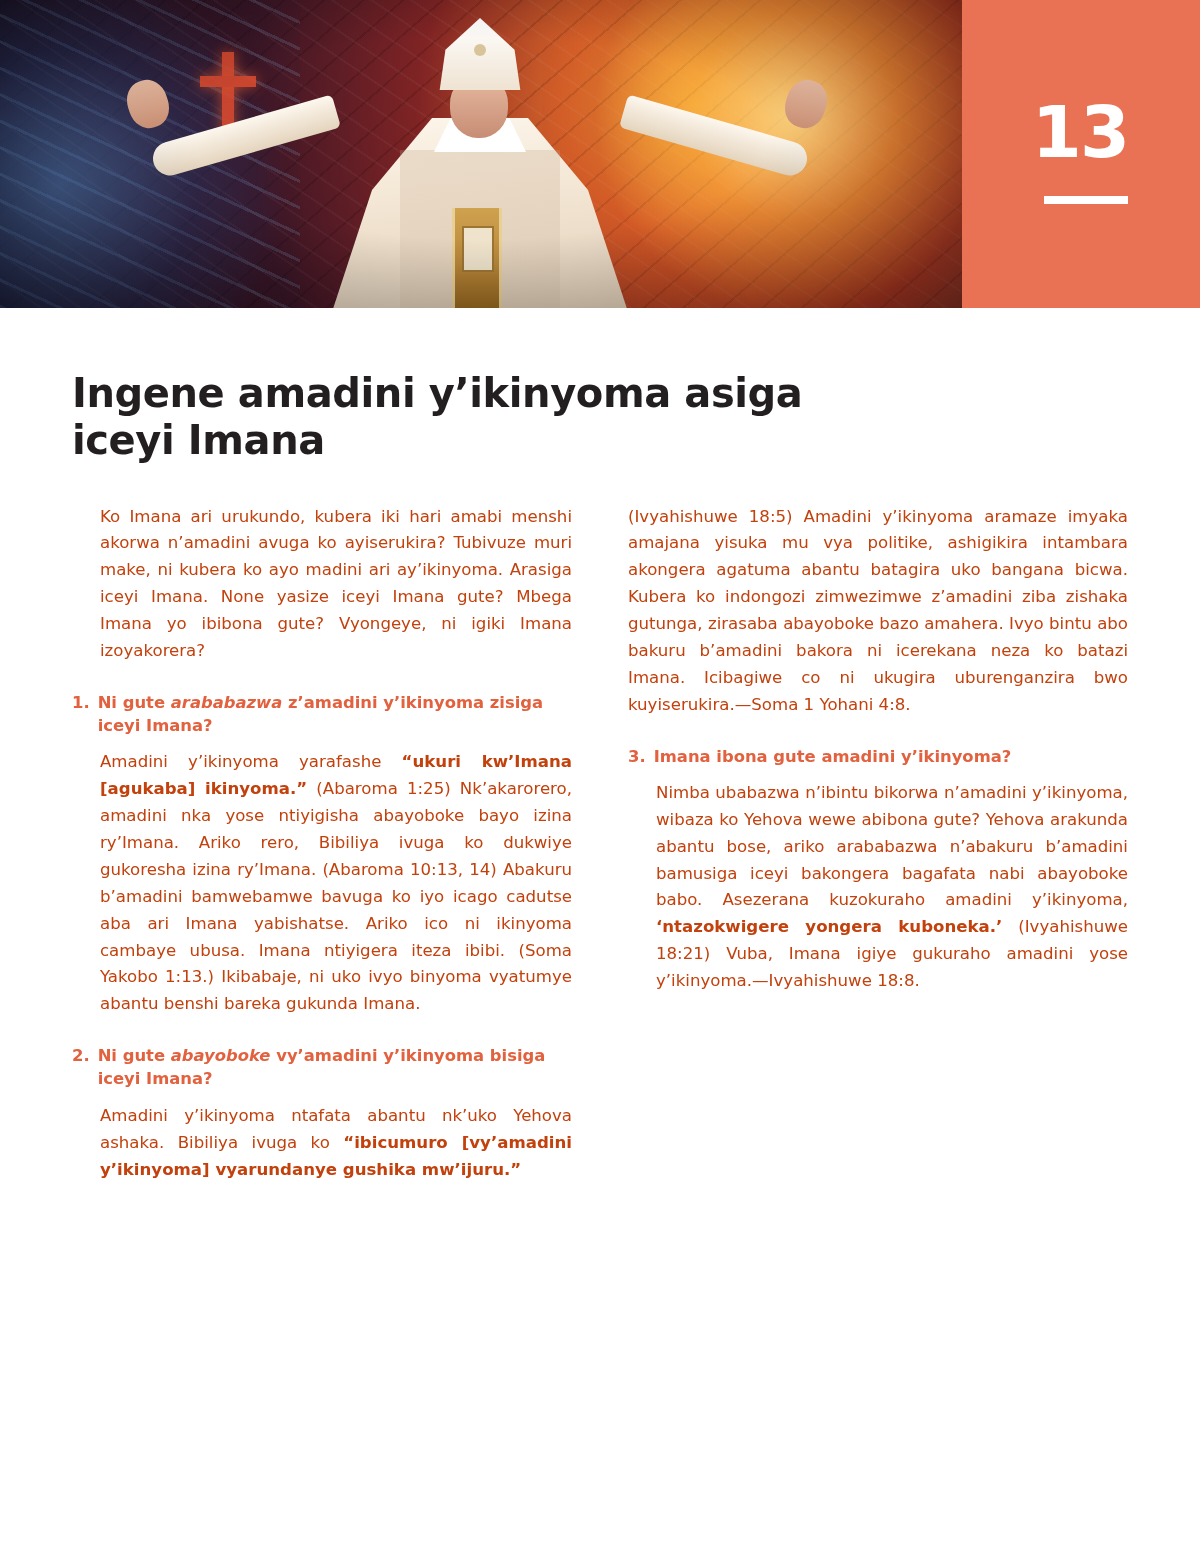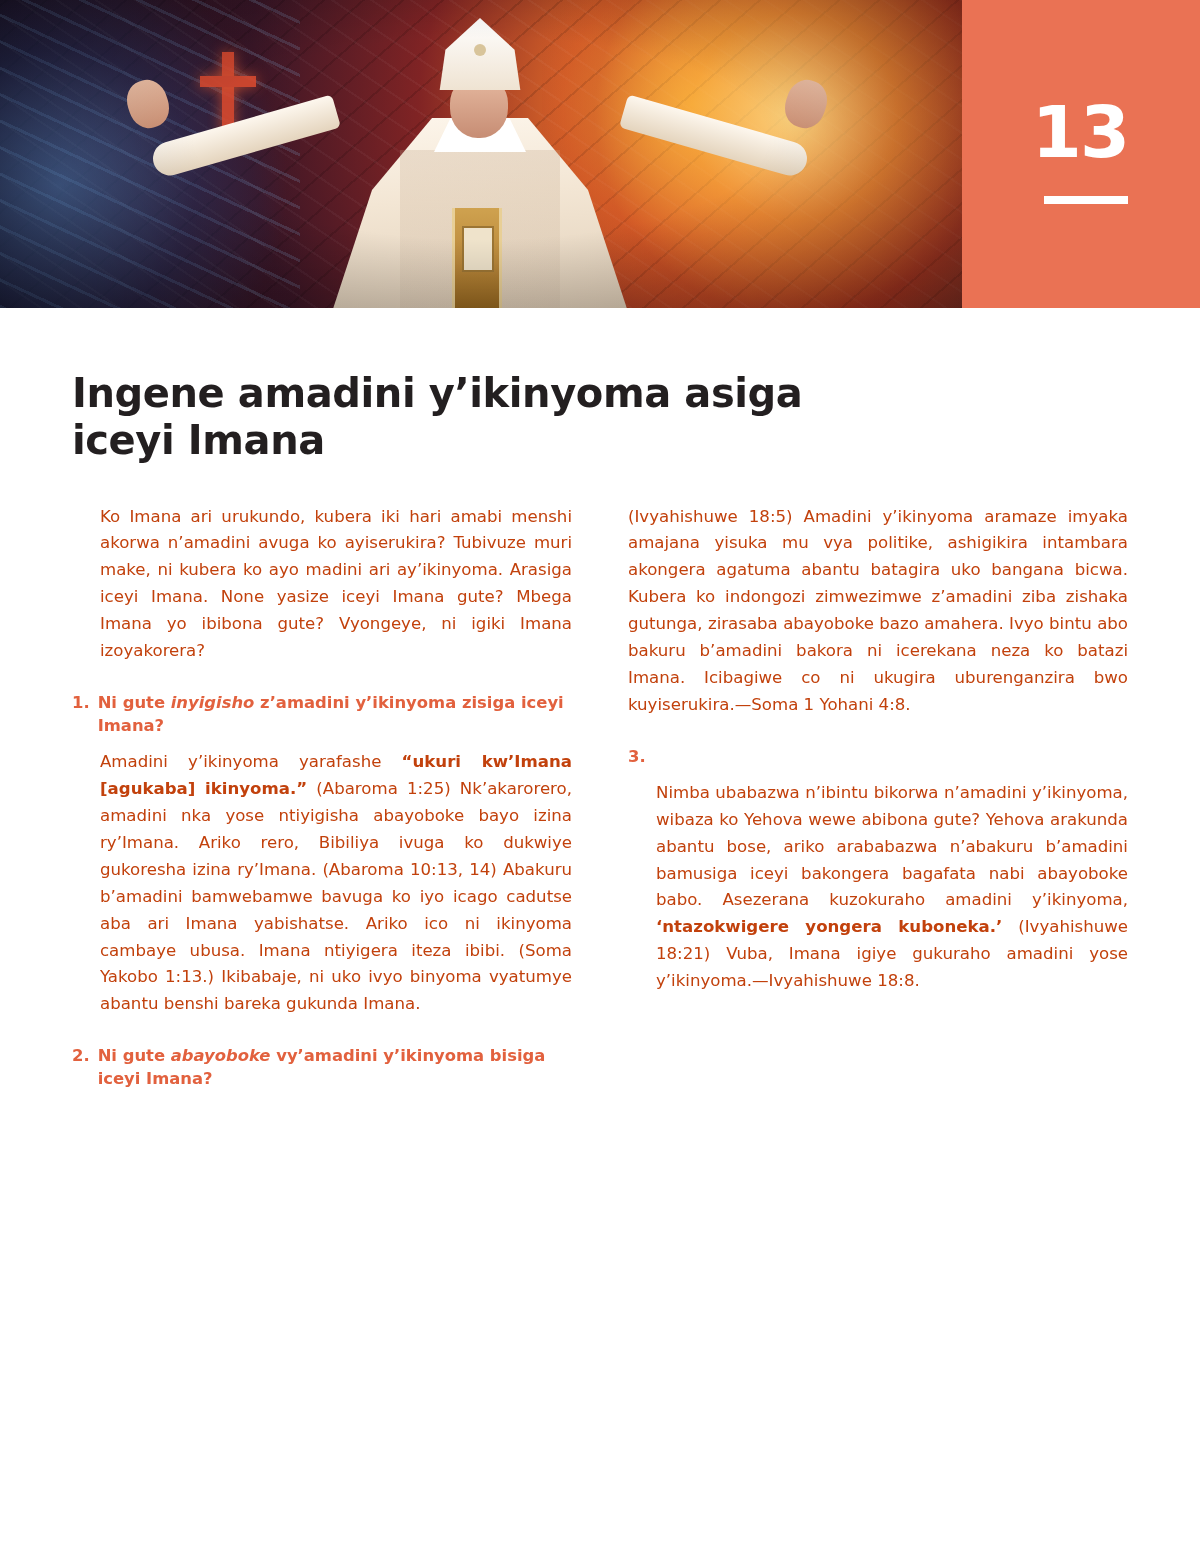--- a/index.html
+++ b/index.html
@@ -272,40 +272,44 @@
   <h1 class="article-title">Ingene amadini y’ikinyoma asiga iceyi Imana</h1>
 
   <div class="columns">
 
     <div class="col">
 
       <p class="body indent">Ko Imana ari urukundo, kubera iki hari amabi menshi akorwa n’amadini avuga ko ayiserukira? Tubivuze muri make, ni kubera ko ayo madini ari ay’ikinyoma. Arasiga iceyi Imana. None yasize iceyi Imana gute? Mbega Imana yo ibibona gute? Vyongeye, ni igiki Imana izoyakorera?</p>
 
       <div class="qhead">
         <span class="num">1.</span>
-        <span class="qtext"><span>Ni gute </span><i>inyigisho</i><span> z’amadini y’ikinyoma zisiga iceyi Imana?</span></span>
+        <span class="qtext"><span>Ni gute </span><i>arababazwa</i><span> z’amadini y’ikinyoma zisiga iceyi Imana?</span></span>
       </div>
 
       <p class="body indent">
         <span>Amadini y’ikinyoma yarafashe </span><b>“ukuri kw’Imana [agukaba] ikinyoma.”</b><span> (Abaroma 1:25) Nk’akarorero, amadini nka yose ntiyigisha abayoboke bayo izina ry’Imana. Ariko rero, Bibiliya ivuga ko dukwiye gukoresha izina ry’Imana. (Abaroma 10:13, 14) Abakuru b’amadini bamwebamwe bavuga ko iyo icago cadutse aba ari Imana yabishatse. Ariko ico ni ikinyoma cambaye ubusa. Imana ntiyigera iteza ibibi. (Soma Yakobo 1:13.) Ikibabaje, ni uko ivyo binyoma vyatumye abantu benshi bareka gukunda Imana.</span>
       </p>
 
       <div class="qhead">
         <span class="num">2.</span>
         <span class="qtext"><span>Ni gute </span><i>abayoboke</i><span> vy’amadini y’ikinyoma bisiga iceyi Imana?</span></span>
       </div>
 
+      <p class="body indent">
+        <span>Amadini y’ikinyoma ntafata abantu nk’uko Yehova ashaka. Bibiliya ivuga ko </span><b>“ibicumuro [vy’amadini y’ikinyoma] vyarundanye gushika mw’ijuru.”</b>
+      </p>
     </div>
 
     <div class="col">
 
       <p class="body"> (Ivyahishuwe 18:5) Amadini y’ikinyoma aramaze imyaka amajana yisuka mu vya politike, ashigikira intambara akongera agatuma abantu batagira uko bangana bicwa. Kubera ko indongozi zimwezimwe z’amadini ziba zishaka gutunga, zirasaba abayoboke bazo amahera. Ivyo bintu abo bakuru b’amadini bakora ni icerekana neza ko batazi Imana. Icibagiwe co ni ukugira uburenganzira bwo kuyiserukira.—Soma 1 Yohani 4:8.</p>
 
       <div class="qhead">
         <span class="num">3.</span>
+        <span class="qtext">Imana ibona gute amadini y’ikinyoma?</span>
       </div>
 
       <p class="body indent">
         <span>Nimba ubabazwa n’ibintu bikorwa n’amadini y’ikinyoma, wibaza ko Yehova wewe abibona gute? Yehova arakunda abantu bose, ariko arababazwa n’abakuru b’amadini bamusiga iceyi bakongera bagafata nabi abayoboke babo. Asezerana kuzokuraho amadini y’ikinyoma, </span><b>‘ntazokwigere yongera kuboneka.’</b><span> (Ivyahishuwe 18:21) Vuba, Imana igiye gukuraho amadini yose y’ikinyoma.—Ivyahishuwe 18:8.</span>
       </p>
     </div>
 
   </div>
 </div>
 

